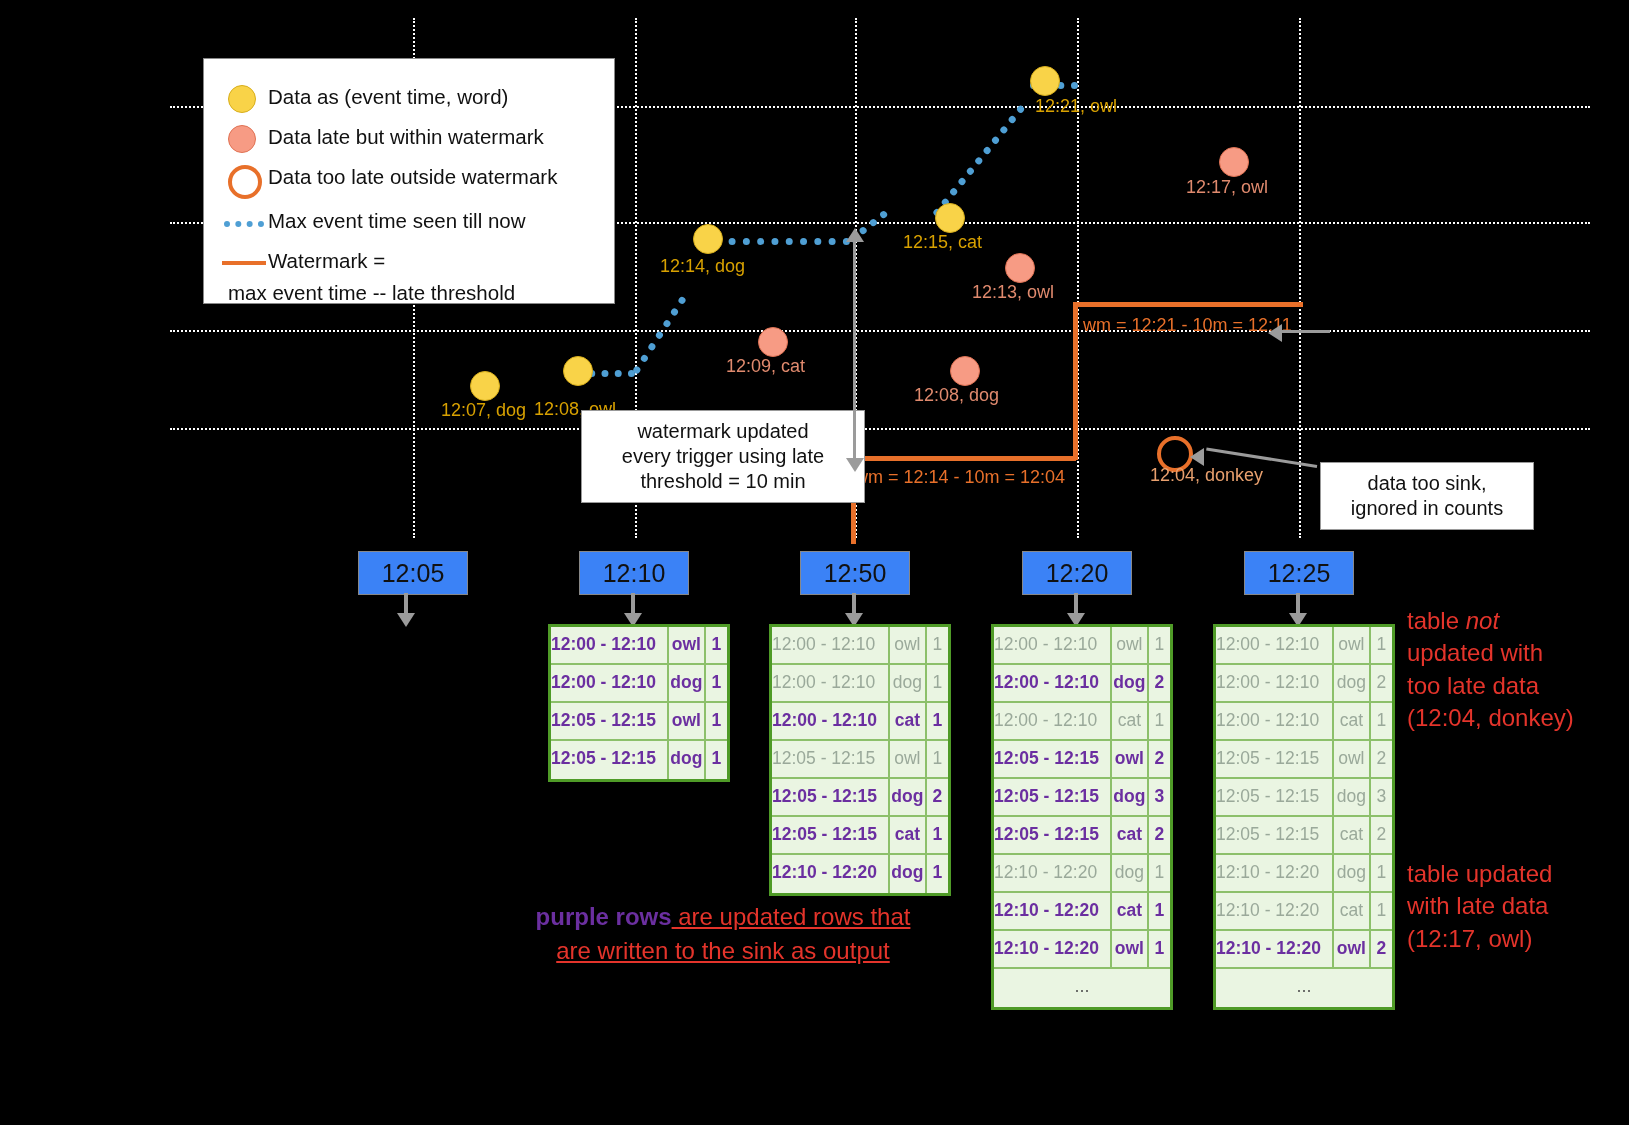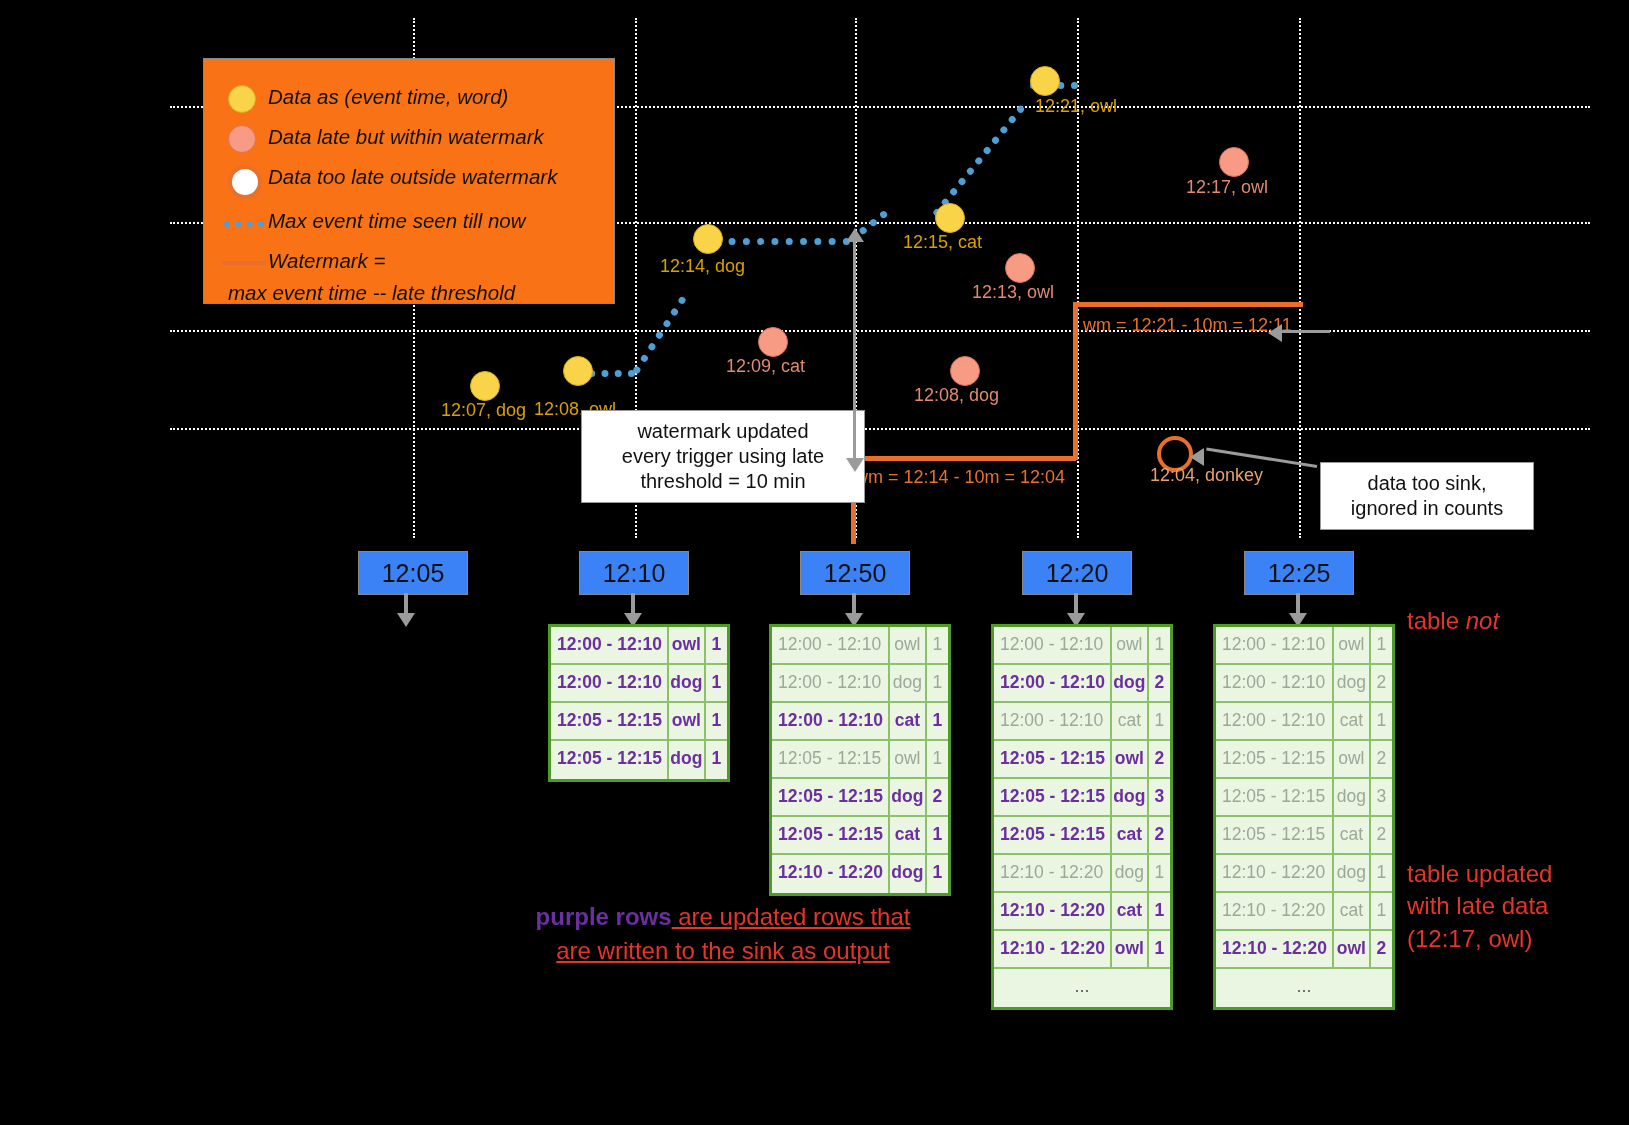--- a/index.html
+++ b/index.html
@@ -10,21 +10,21 @@
   #stage { position:absolute; left:0; top:0; width:1629px; height:1125px; }
 
   
   .gridline { position:absolute; }
   .gridline.h { left:170px; width:1420px; height:0; border-top:2px dotted #ffffff; }
   .gridline.v { top:18px; height:520px; width:0; border-left:2px dotted #ffffff; }
 
   
   #legend {
     position:absolute; left:203px; top:58px; width:410px; height:244px;
-    background:#f97316; border:1px solid #888;font-style:italic;
+    background:#ffffff; border:1px solid #888;
   }
   .lg-row { position:absolute; left:22px; font-size:20.5px; color:#111; }
   .lg-dot { position:absolute; width:26px; height:26px; border-radius:50%; }
   .lg-text { position:absolute; left:64px; white-space:nowrap; }
 
   .swatch-dash { position:absolute; left:20px; width:40px; height:0; border-top:6px dotted #4f9fd4; }
   .swatch-line { position:absolute; left:18px; width:44px; height:0; border-top:4px solid #e8702a; }
 
   
   .pt { position:absolute; width:28px; height:28px; border-radius:50%; }
@@ -60,21 +60,21 @@
   
   .timebox {
     position:absolute; width:108px; height:42px; background:#3b82f6; border:1px solid #888;
     font-size:25px; text-align:center; line-height:42px; color:#111;
   }
 
   
   .rtable { position:absolute; border:3px solid #4f9b27; background:#eaf5e2; box-sizing:border-box; }
   .rrow { display:flex; align-items:stretch; border-bottom:2px solid #8cc06a; box-sizing:border-box; height:38px; }
   .rrow:last-child { border-bottom:none; }
-  .rwin { width:122px; font-size:17.5px; line-height:34px; padding-left:6px; box-sizing:border-box;
+  .rwin { width:122px; font-size:17.5px; line-height:34px; box-sizing:border-box;
           border-right:2px solid #8cc06a; }
   .rword { width:38px; font-size:17.5px; line-height:34px; text-align:center; box-sizing:border-box;
            border-right:2px solid #8cc06a; }
   .rcnt { width:22px; font-size:17.5px; line-height:34px; text-align:center; box-sizing:border-box; }
   .faded { color:#9aa99a; }
   .purple { color:#6b2fa0; font-weight:bold; }
   .ellips { text-align:center; font-size:18px; color:#5a5a5a; line-height:34px; width:100%; }
 
   
   .note-red { position:absolute; color:#e4342b; font-size:24px; line-height:1.35; }
@@ -350,20 +350,23 @@
         <div class="rword purple">owl</div>
         <div class="rcnt purple">2</div>
       </div>
       <div class="rrow">
         <div class="ellips">...</div>
       </div>
     </div>
 
   <div class="note-red" style="left:1407px; top:605px;">
     <span>table </span><i>not</i><br>
+    <span style="white-space:pre-line;">updated with
+too late data
+(12:04, donkey)</span>
   </div>
 
   <div class="note-red" style="left:1407px; top:858px; white-space:pre-line;">table updated
 with late data
 (12:17, owl)</div>
 
   <div class="note-purple" style="left:508px; top:900px; width:430px;">
     <span class="p">purple rows</span><span class="r"> are updated rows that</span><br>
     <span class="r">are written to the sink as output</span>
   </div>

